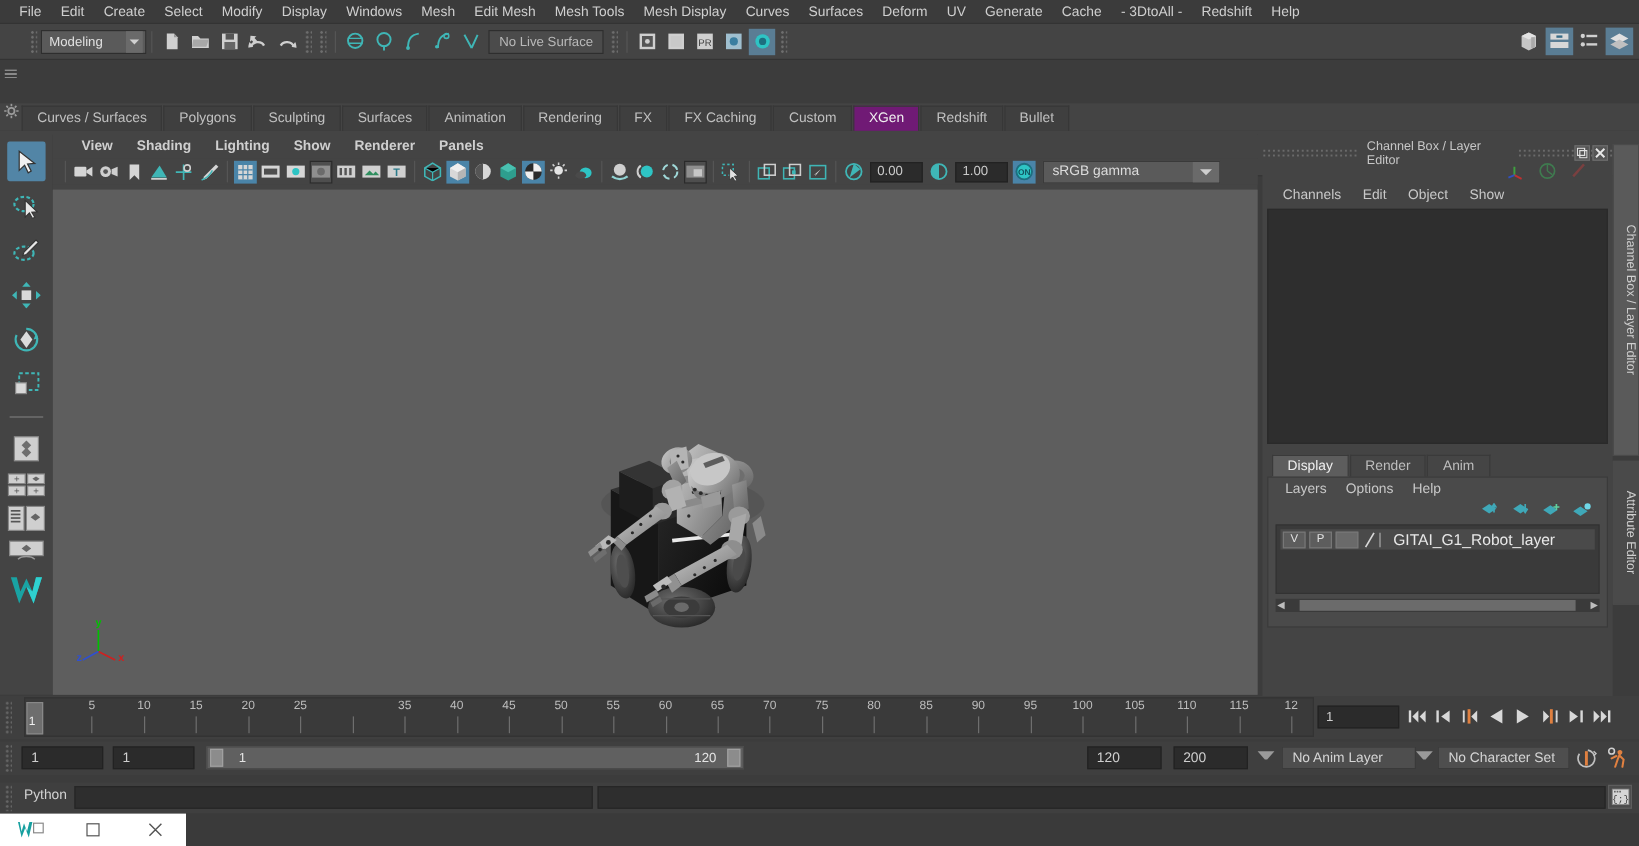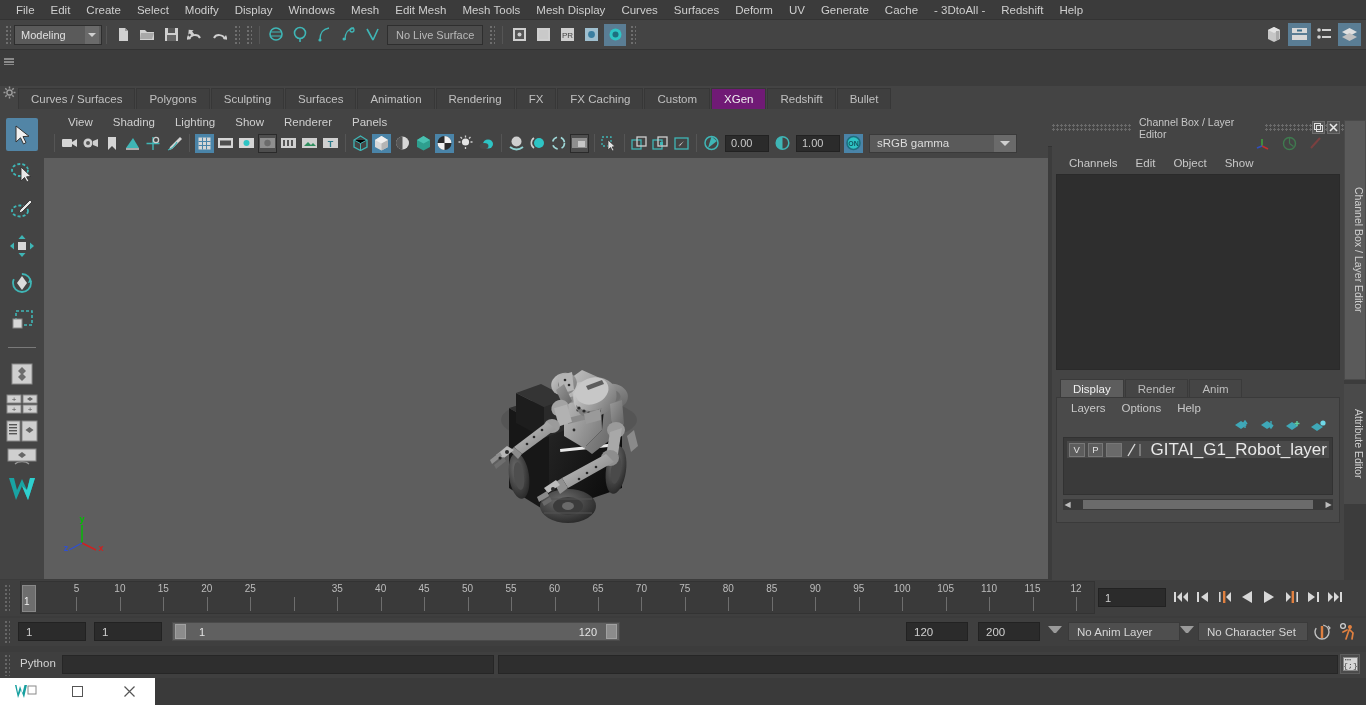--- a/index.html
+++ b/index.html
@@ -14,21 +14,21 @@
   
   .menubar{
     height:20px; background:#3b3b3b; display:flex; align-items:center;
     padding-left:8px; border-bottom:1px solid #333;
   }
   .menubar .mi{ padding:0 8px; line-height:20px; color:#cfcfcf; font-size:11.5px; white-space:nowrap;}
 
   
   .statusline{
     height:30px; background:#444444; display:flex; align-items:center;
-    padding-left:2px; border-bottom:1px solid #333; position:relative;
+    padding-left:22px; border-bottom:1px solid #333; position:relative;
   }
   .menuset{
     width:88px; height:20px; background:#5a5a5a; border:1px solid #2e2e2e;
     display:flex; align-items:center; justify-content:space-between;
     padding:0 2px 0 6px; font-size:11px; color:#e0e0e0;
   }
   .menuset .arr{ width:14px; height:18px; background:#6a6a6a; display:flex; align-items:center; justify-content:center;}
   .menuset .arr:after{content:""; border-left:4px solid transparent;border-right:4px solid transparent;border-top:4px solid #d0d0d0;}
   .sep{ width:1px; height:18px; background:#555; margin:0 4px; }
   .sepdot{ width:6px; height:20px; margin:0 3px; background:
@@ -66,21 +66,21 @@
     padding-top:6px;
   }
   .tbtn{ width:32px;height:33px; margin-bottom:4px; display:flex;align-items:center;justify-content:center; }
   .tbtn.sel{ background:#5285a6; border-radius:2px;}
   .tbdiv{ width:28px;height:1px;background:#7a7a7a; margin:7px 0 9px 0;}
   .tbox2{ width:32px; margin-bottom:4px; }
 
   
   .vpPanel{ position:absolute; left:44px; top:112px; width:1004px; height:467px; background:#444; }
   .vpMenu{ height:20px; display:flex; align-items:center; padding-left:14px; background:#444;}
-  .vpMenu .mi{ padding:10px 10px; line-height:20px; font-size:11.5px; color:#cfcfcf;}
+  .vpMenu .mi{ padding:10px 10px; line-height:20px; font-size:11.5px; color:#cfcfcf;font-weight:bold;}
   .vpToolbar{ height:22px; display:flex; align-items:center; padding-left:6px; background:#444;}
   .vbtn{ width:19px;height:19px; display:flex;align-items:center;justify-content:center;margin:0 1px;}
   .vbtn.on{ background:#4a84a8; }
   .vbtn.framed{ border:1px solid #2a2a2a; background:#4e4e4e;}
   .numfield{ width:44px;height:17px;background:#2b2b2b;border:1px solid #222;
      color:#c9c9c9; font-size:11px; display:flex;align-items:center;padding-left:5px; margin:0 3px;}
   .gammaSel{ width:148px;height:19px;background:#5a5a5a;border:1px solid #3a3a3a;
      display:flex;align-items:center;justify-content:space-between; padding-left:7px;
      font-size:11.5px;color:#dcdcdc; margin-left:5px;}
   .gammaSel .arr{ width:22px;height:17px;background:#6a6a6a;display:flex;align-items:center;justify-content:center;}
@@ -109,21 +109,21 @@
   .layerTab.active{ background:#5d5d5d; color:#efefef;}
   .layerPanel{ margin:0 4px; background:#4a4a4a; border:1px solid #3a3a3a; height:126px; }
   .layerMenu{ height:20px; display:flex; align-items:center; padding-left:6px;}
   .layerMenu .mi{ padding:0 8px; line-height:20px; font-size:11.5px;}
   .layerBtnRow{ height:17px; display:flex;justify-content:flex-end;align-items:center;gap:10px;padding-right:12px;}
   .layerList{ margin:2px 6px 0 6px; height:58px; background:#3a3a3a; border:1px solid #323232; padding:3px;}
   .layerRow{ height:17px; display:flex; align-items:center; gap:3px; background:#4a4a4a; padding:0 2px;}
   .lchip{ width:19px;height:14px;background:#5d5d5d;border:1px solid #777;
      display:flex;align-items:center;justify-content:center;font-size:9.5px;color:#e2e2e2;}
   .lchip.blank{ background:#6a6a6a;}
-  .lname{ font-size:17px; color:#e8e8e8; padding-left:3px;}
+  .lname{ font-size:13px; color:#e8e8e8; padding-left:3px;}
   .hscroll{ margin:4px 6px 0 6px; height:11px; background:#3a3a3a; display:flex;align-items:center;}
   .hscroll .thumb{ height:9px; background:#6b6b6b; flex:1; margin:0 11px;}
   .hscroll .ar{ width:9px; text-align:center; font-size:8px; color:#bdbdbd;}
   .sideTabs{ position:absolute; right:0; top:120px; width:22px; height:460px; }
   .sideTab{ width:22px; background:#5a5a5a; border:1px solid #4a4a4a; color:#cfcfcf;
      writing-mode:vertical-rl; text-align:center; font-size:10.5px; padding:8px 0;}
   .sideTab.small{ background:#4a4a4a;}
 
   
   .timeRow{ position:absolute; left:0; top:580px; width:1366px; height:36px; background:#3f3f3f;}

